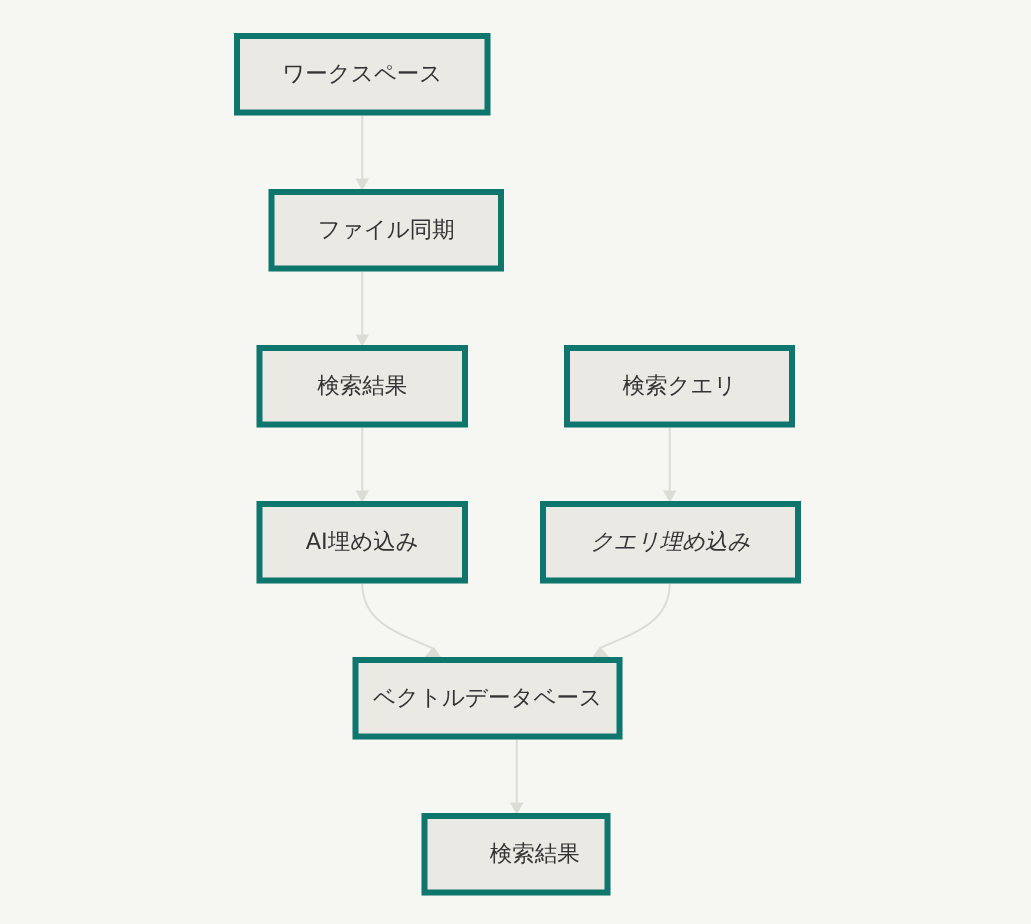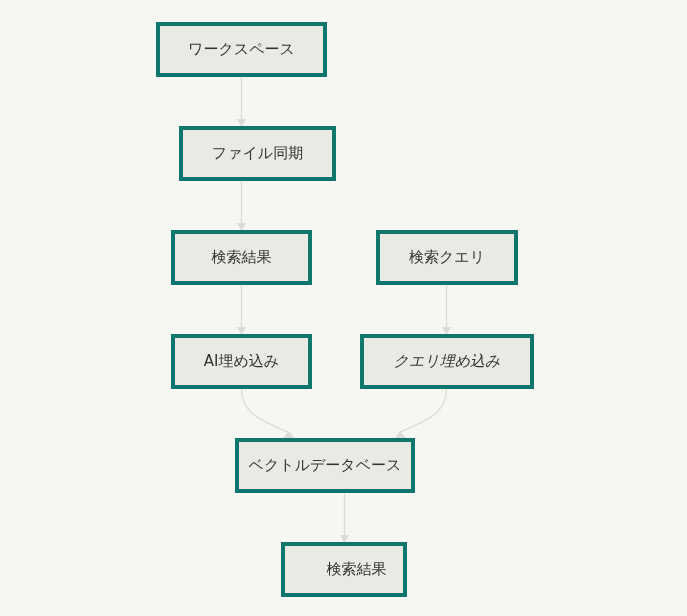--- a/index.html
+++ b/index.html
@@ -41,21 +41,21 @@
 
 <div class="node" style="left:156px;top:22px;width:171px;height:55px;">
   <span>ワークスペース</span>
 </div>
 <div class="node" style="left:163px;top:126px;width:157px;height:55px;margin-left:16px;">
   <span>ファイル同期</span>
 </div>
 <div class="node" style="left:171px;top:230px;width:141px;height:55px;">
   <span>検索結果</span>
 </div>
-<div class="node" style="left:376px;top:230px;width:142px;height:55px;">
+<div class="node" style="left:376px;top:230px;width:154px;height:55px;">
   <span>検索クエリ</span>
 </div>
 <div class="node" style="left:171px;top:334px;width:141px;height:55px;">
   <span>AI埋め込み</span>
 </div>
 <div class="node" style="left:360px;top:334px;width:174px;height:55px;font-style:italic;">
   <span>クエリ埋め込み</span>
 </div>
 <div class="node" style="left:235px;top:438px;width:180px;height:55px;">
   <span>ベクトルデータベース</span>

